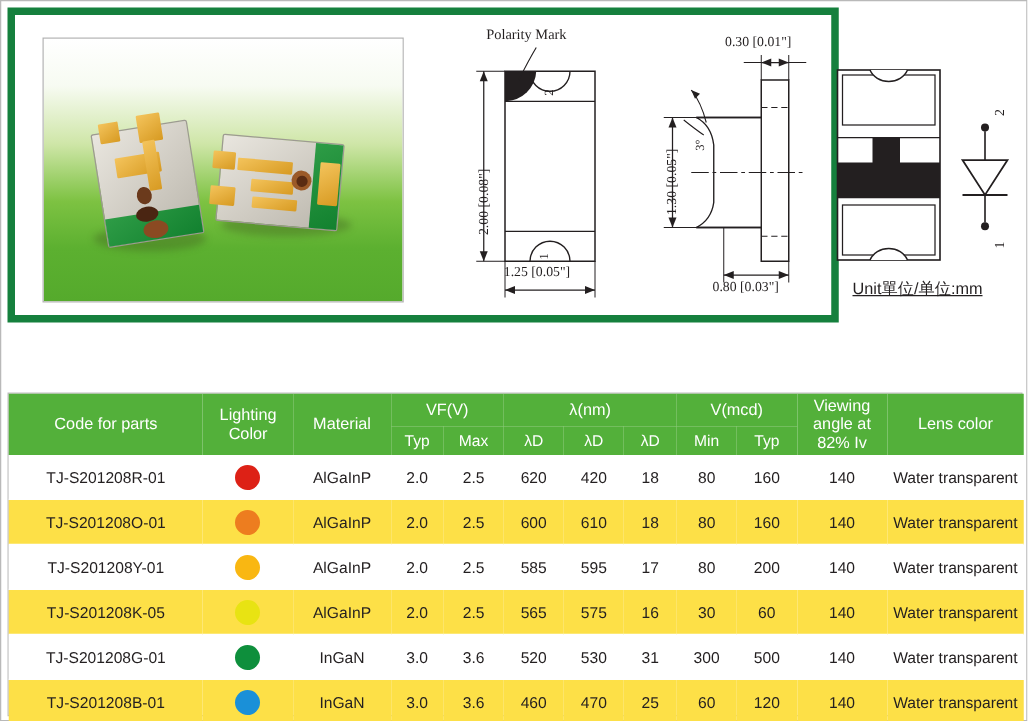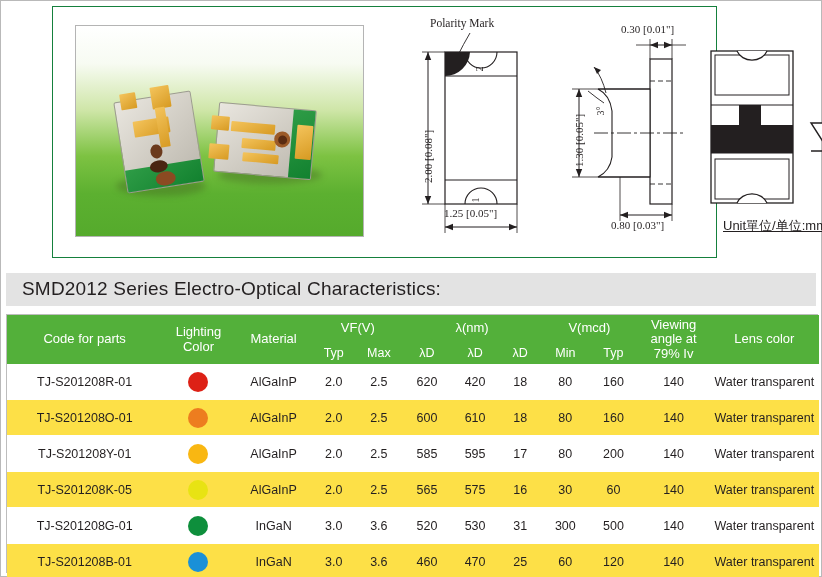--- a/index.html
+++ b/index.html
@@ -1,21 +1,21 @@
 <!DOCTYPE html>
 <html><head>
 <meta charset="utf-8">
 <style>
   html,body{margin:0;padding:0;background:#fff;}
   body{width:822px;height:577px;font-family:"Liberation Sans",sans-serif;color:#231f20;overflow:hidden;}
   .page{position:relative;width:822px;height:577px;box-sizing:border-box;border:1px solid #b9b9b9;}
 
   
   .top-panel{position:absolute;left:5px;top:5px;width:665px;height:252px;box-sizing:border-box;
-             border:1px solid #15803d;background:#fff;margin-left:46px;}
+             border:6px solid #15803d;background:#fff;}
   .photo-frame{position:absolute;left:22px;top:18px;width:289px;height:212px;box-sizing:border-box;
                border:1px solid #b4b4b4;overflow:hidden;background:#fff;}
   .photo-bg{position:absolute;inset:0;
             background:linear-gradient(to bottom,#ffffff 0%,#f7fbf2 18%,#cfe6a8 40%,#7dc242 62%,#5cb030 80%,#55aa2c 100%);}
   .led{position:absolute;}
   .led-shadow{position:absolute;background:rgba(60,90,30,.35);filter:blur(3px);border-radius:50%;}
 
   .led1{left:44px;top:70px;width:78px;height:92px;transform:rotate(-9deg);}
   .led2{left:140px;top:80px;width:98px;height:70px;transform:rotate(5deg);}
 
@@ -199,23 +199,20 @@
         <line x1="128" y1="132" x2="128" y2="154" stroke="#231f20" stroke-width="1.3"></line>
         <circle cx="128" cy="157" r="3.2" fill="#231f20"></circle>
         <text x="143" y="66" font-family="Liberation Serif, serif" font-size="11" fill="#231f20" transform="rotate(-90 143 66)" text-anchor="middle">2</text>
         <text x="143" y="172" font-family="Liberation Serif, serif" font-size="11" fill="#231f20" transform="rotate(-90 143 172)" text-anchor="middle">1</text>
       </svg>
       <div class="unit-txt" style="left:22px;top:198px;">Unit單位/单位:mm</div>
     </div>
 
   </div>
 
-  <div class="title-band">
-    <span>SMD2012   Series  Electro-Optical Characteristics:</span>
-  </div>
 
   <div class="tbl-wrap">
     <table class="spec">
       <colgroup>
         <col style="width:155px">
           <col style="width:72px">
           <col style="width:78px">
         <col style="width:42px">
           <col style="width:48px">
         <col style="width:48px">
@@ -233,21 +230,21 @@
             <div>Lighting</div>
             <div>Color</div>
           </th>
           <th rowspan="2" class="grp">Material</th>
           <th colspan="2" class="grp">VF(V)</th>
           <th colspan="3" class="grp">λ(nm)</th>
           <th colspan="2" class="grp">V(mcd)</th>
           <th rowspan="2" class="grp">
             <div>Viewing</div>
             <div>angle at</div>
-            <div>79% Iv</div>
+            <div>82% Iv</div>
           </th>
           <th rowspan="2" class="grp">Lens color</th>
         </tr>
         <tr class="h2">
           <th class="sub">Typ</th>
           <th class="sub">Max</th>
           <th class="sub">λD</th>
           <th class="sub">λD</th>
           <th class="sub">λD</th>
           <th class="sub">Min</th>

